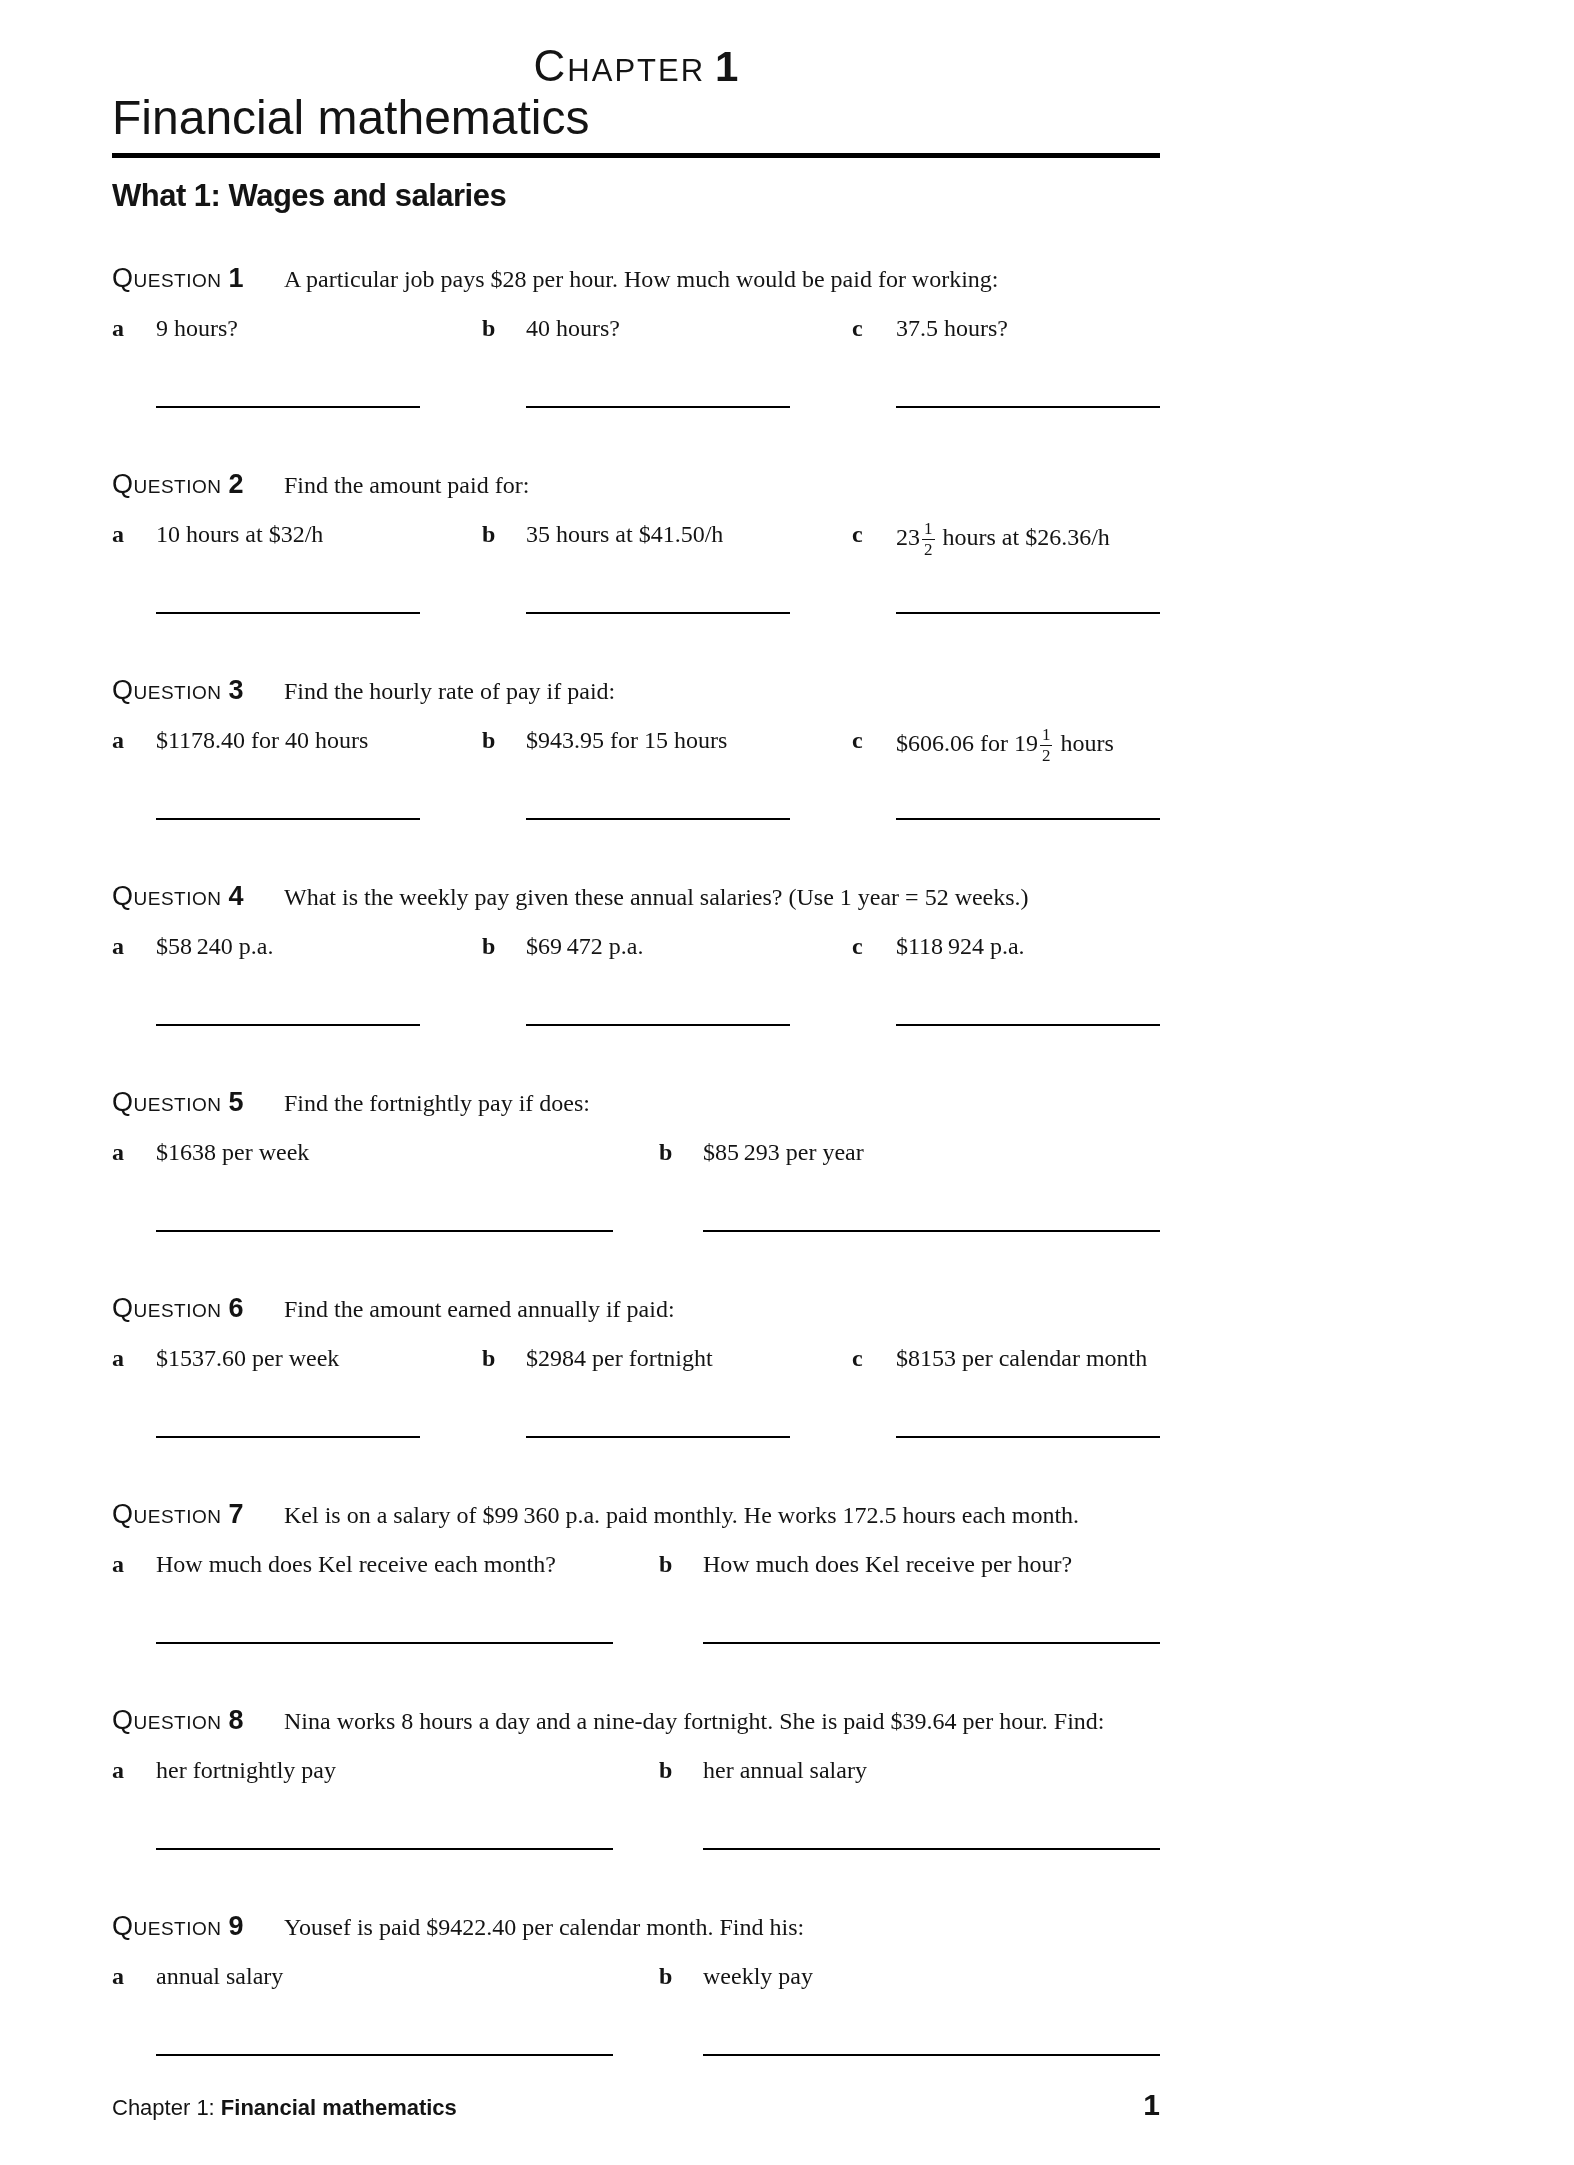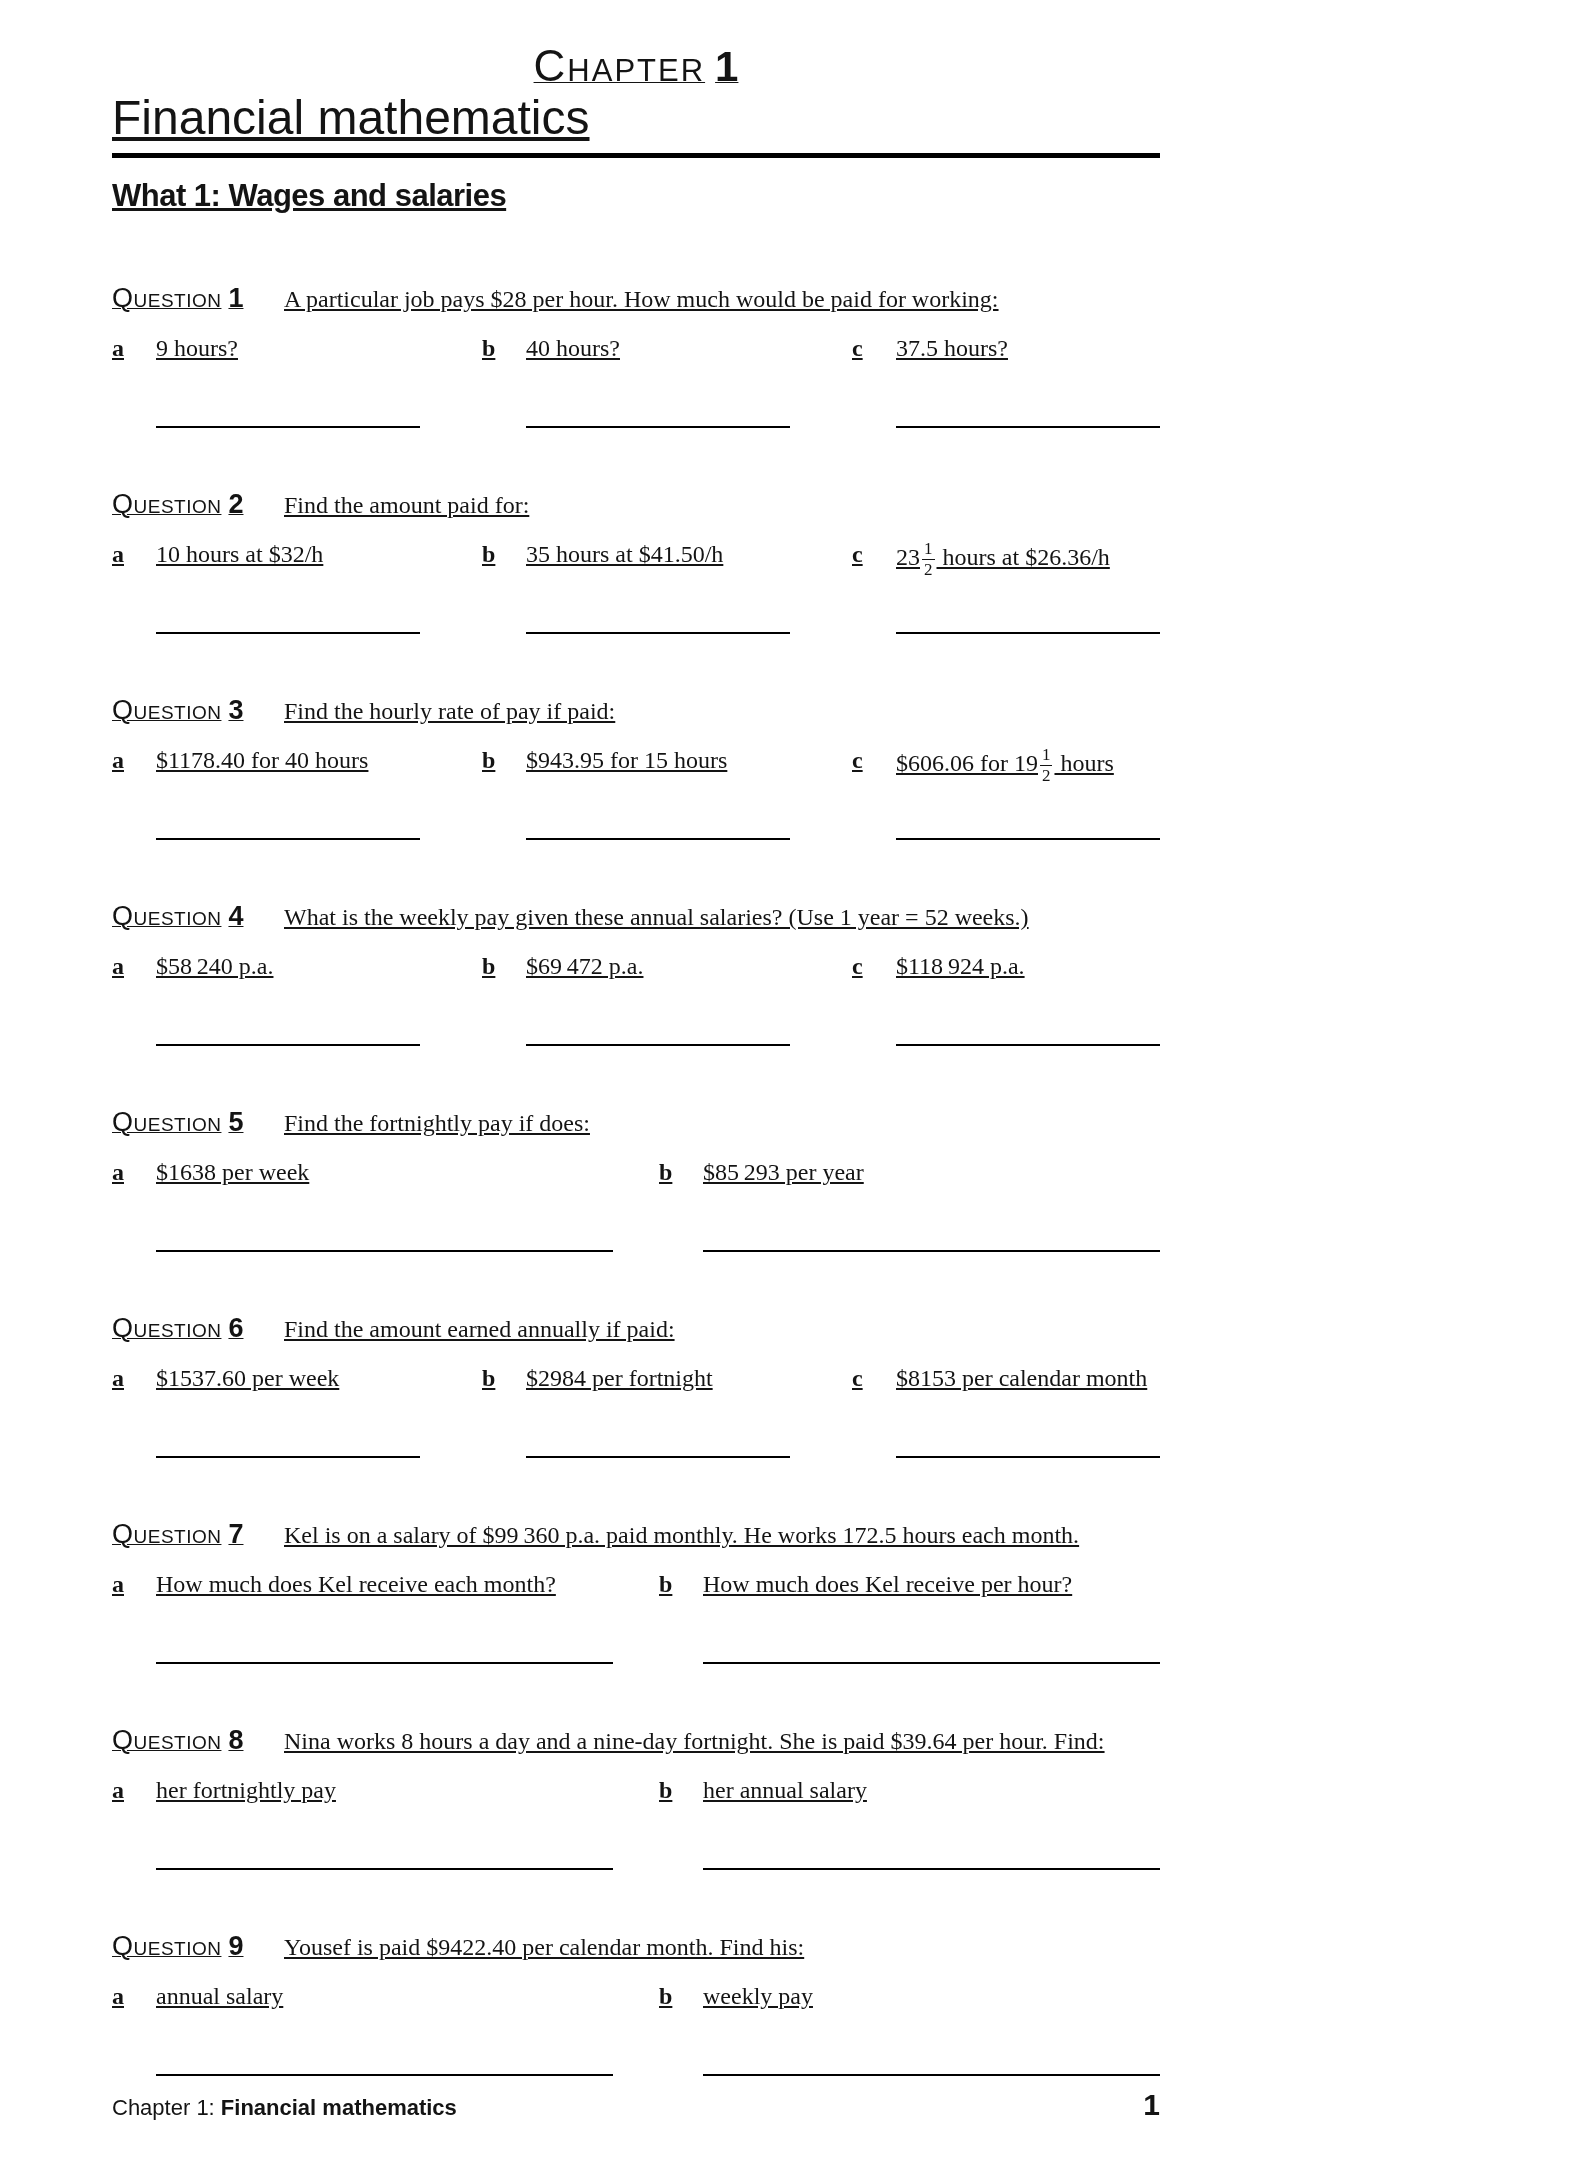--- a/index.html
+++ b/index.html
@@ -5,21 +5,20 @@
   * { margin:0; padding:0; box-sizing:border-box; }
   html,body { background:#ffffff; }
   .page {
     position:relative;
     width:1244px; height:2165px;
     background:#ffffff;
     color:#141414;
     padding:42px 84px 0 112px;
     font-family:"Liberation Serif", serif;
     overflow:hidden;
-    text-decoration:underline;
   }
   
   .chapter-line {
     text-align:center;
     font-family:"Liberation Sans", sans-serif;
     line-height:1.1;
     margin-bottom:2px;
   }
   .chapter-word { font-variant:small-caps; font-size:44px; letter-spacing:2px; }
   .chapter-num  { font-size:42px; font-weight:bold; margin-left:10px; }
@@ -31,21 +30,21 @@
   }
   .header-rule { border:none; border-top:5px solid #000; margin-top:9px; }
   .unit-title {
     font-family:"Liberation Sans", sans-serif;
     font-weight:bold;
     font-size:31px;
     margin-top:20px;
     letter-spacing:-0.5px;
   }
   
-  .questions-wrap { margin-top:68px; }
+  .questions-wrap { margin-top:48px; }
   .question { margin-bottom:60px; }
   .q-header { display:flex; align-items:baseline; line-height:32px; }
   .q-label {
     font-family:"Liberation Sans", sans-serif;
     width:172px; flex-shrink:0;
     white-space:nowrap;
   }
   .q-word { font-variant:small-caps; font-size:27px; letter-spacing:0.5px; }
   .q-num  { font-size:27px; font-weight:bold; margin-left:7px; }
   .q-prompt { font-size:24px; }

